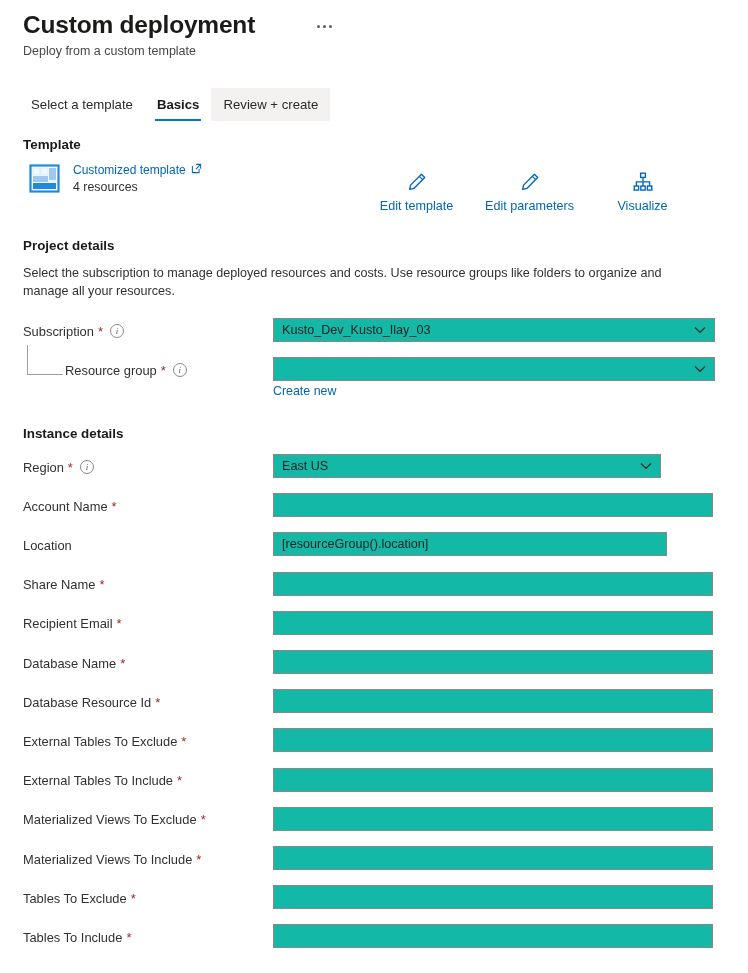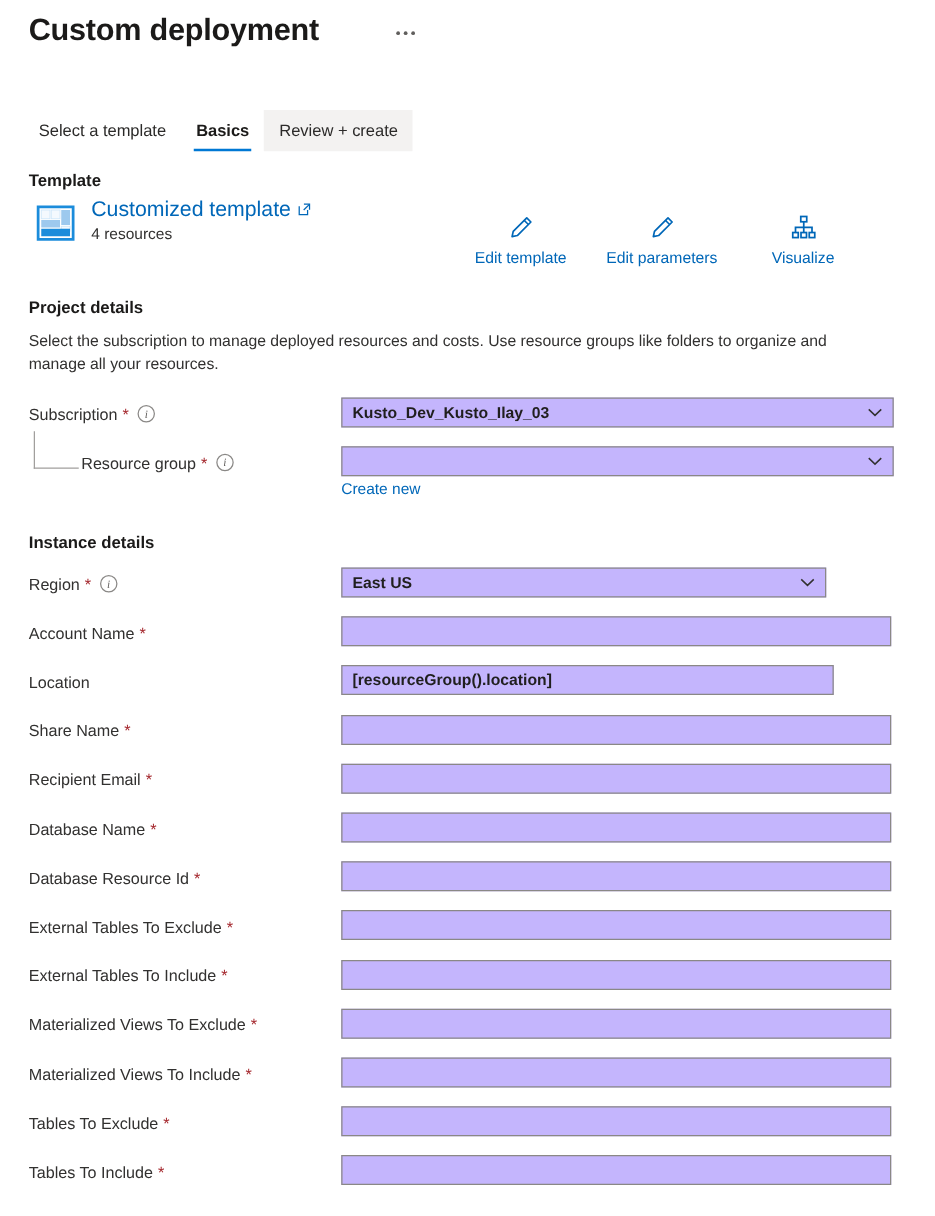--- a/index.html
+++ b/index.html
@@ -93,21 +93,21 @@
     font-size: 12.6px;
     line-height: 17.5px;
     color: #323130;
   }
 
   
   .tmpl-block { position: absolute; left: 28px; top: 160px; display: flex; }
   .tmpl-icon { width: 33px; height: 33px; margin-top: 2px; }
   .tmpl-text { margin-left: 12px; }
   .tmpl-link {
-    font-size: 17px;
+    font-size: 12px;
     color: #0067b8;
     cursor: pointer;
     display: inline-flex;
     align-items: center;
     gap: 5px;
     line-height: 16px;
   }
   .tmpl-sub {
     font-size: 12.4px;
     color: #323130;
@@ -178,27 +178,26 @@
     border-left: 1px solid #a19f9d;
     border-bottom: 1px solid #a19f9d;
     pointer-events: none;
   }
 
   
   .ctrl {
     position: absolute;
     height: 24px;
     border: 1px solid #8a8886;
-    background: #c4b5fd;
+    background: #14b8a6;
     display: flex;
     align-items: center;
     padding: 0 8px;
     font-size: 12.6px;
     color: #201f1e;
-    font-weight: bold;
   }
   .ctrl.select { cursor: pointer; padding-right: 26px; }
   .ctrl.select .chev {
     position: absolute;
     right: 8px; top: 50%;
     transform: translateY(-50%);
     display: flex;
     pointer-events: none;
   }
   .ctrl.input { cursor: text; }
@@ -217,20 +216,21 @@
 
   <div class="hdr">
     <div class="hdr-row">
       <h1 class="title">Custom deployment</h1>
       <div class="ellipsis-btn">
         <i></i>
           <i></i>
           <i></i>
       </div>
     </div>
+    <div class="subtitle">Deploy from a custom template</div>
   </div>
 
   <div class="tabs">
     <div class="tab">Select a template</div>
     <div class="tab selected">Basics</div>
     <div class="tab hovered">Review + create</div>
   </div>
 
   <div class="sec-head" style="top:137px;">Template</div>
 

